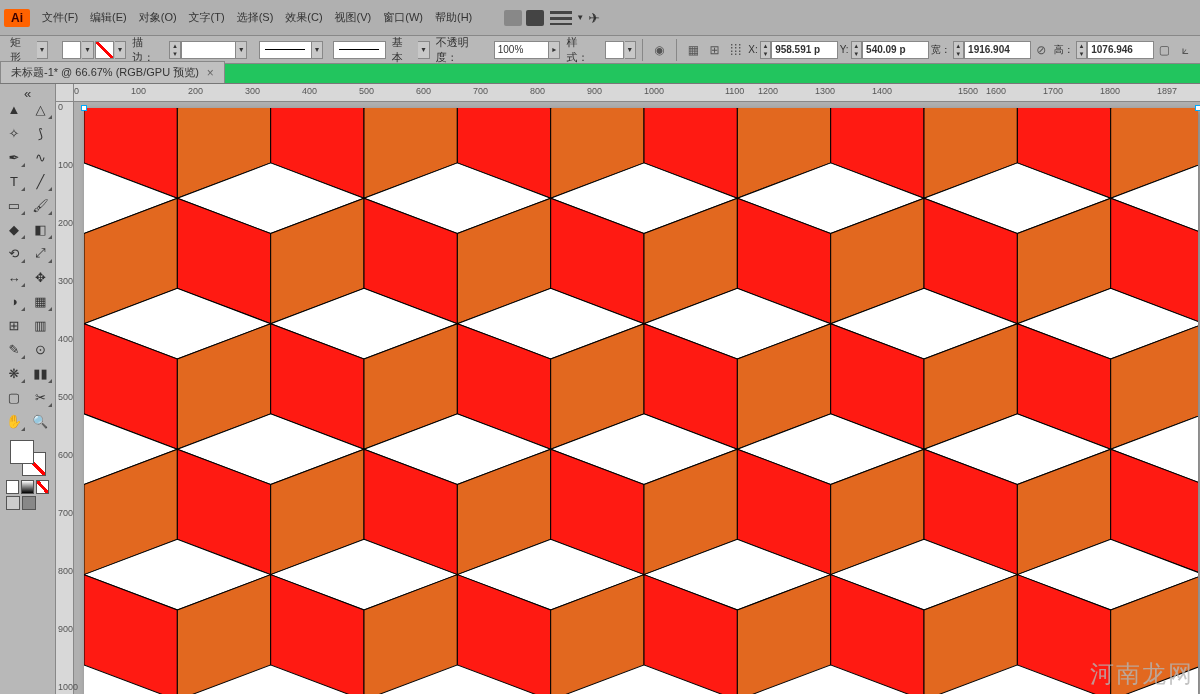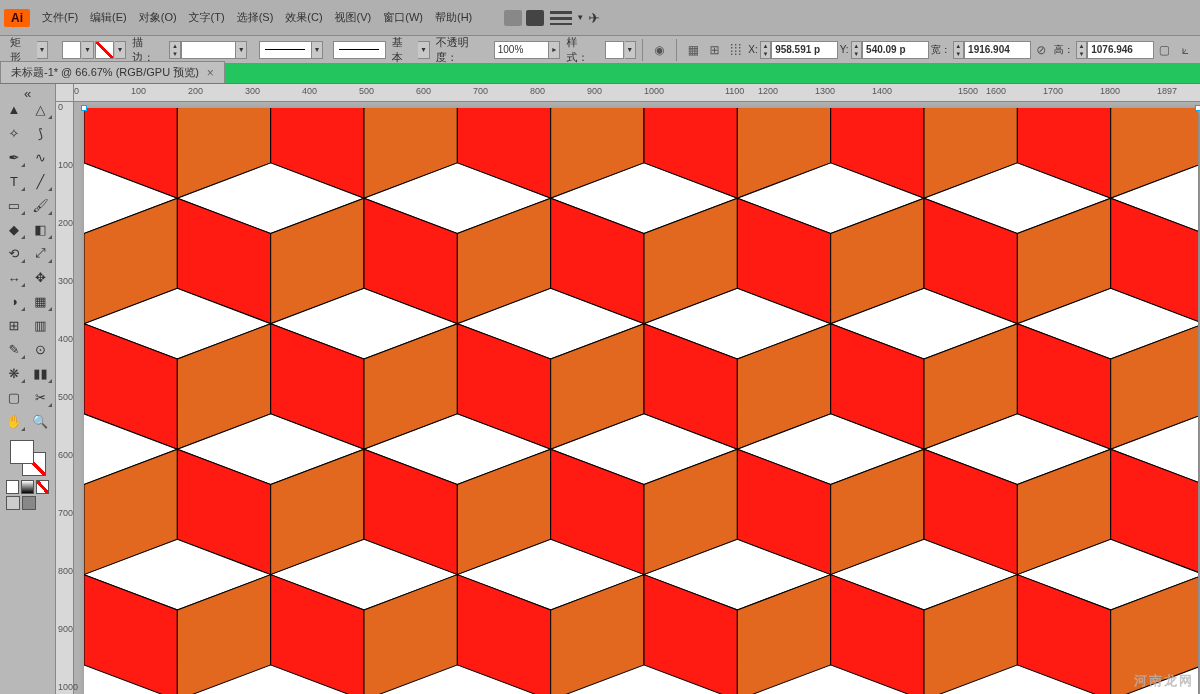--- a/index.html
+++ b/index.html
@@ -53,21 +53,21 @@
   
   .canvas-area { flex: 1; position: relative; background: #b0b0b0; overflow: hidden; }
   .ruler-h { position: absolute; left: 18px; top: 0; right: 0; height: 18px; background: #d8d8d8; border-bottom: 1px solid #888; }
   .ruler-h .tick { position: absolute; top: 2px; font-size: 9px; color: #555; }
   .ruler-v { position: absolute; left: 0; top: 18px; width: 18px; bottom: 0; background: #d8d8d8; border-right: 1px solid #888; }
   .ruler-v .tick { position: absolute; left: 2px; font-size: 9px; color: #555; writing-mode: initial; transform-origin: 0 0; }
   .ruler-corner { position: absolute; left: 0; top: 0; width: 18px; height: 18px; background: #d8d8d8; border-right: 1px solid #888; border-bottom: 1px solid #888; }
   .artboard { position: absolute; left: 28px; top: 24px; right: 2px; bottom: 0; background: #fff; box-shadow: 2px 2px 6px rgba(0,0,0,0.3); }
   .artboard svg { width: 100%; height: 100%; display: block; }
   .sel-handle { position: absolute; width: 6px; height: 6px; background: #fff; border: 1px solid #0af; }
-  .watermark { position: absolute; right: 6px; bottom: 4px; color: rgba(180,180,180,0.8); font-size: 13px; font-weight: bold; letter-spacing: 2px; font-family: SimHei, sans-serif; }
+  .watermark { position: absolute; right: 6px; bottom: 4px; color: rgba(180,180,180,0.8); font-size: 24px; font-weight: normal; letter-spacing: 2px; font-family: SimHei, sans-serif; }
 </style>
 </head>
 <body>
 
 <div class="menubar">
   <div class="app-icon">Ai</div>
   <div class="menu-item">文件(F)</div>
   <div class="menu-item">编辑(E)</div>
   <div class="menu-item">对象(O)</div>
   <div class="menu-item">文字(T)</div>

